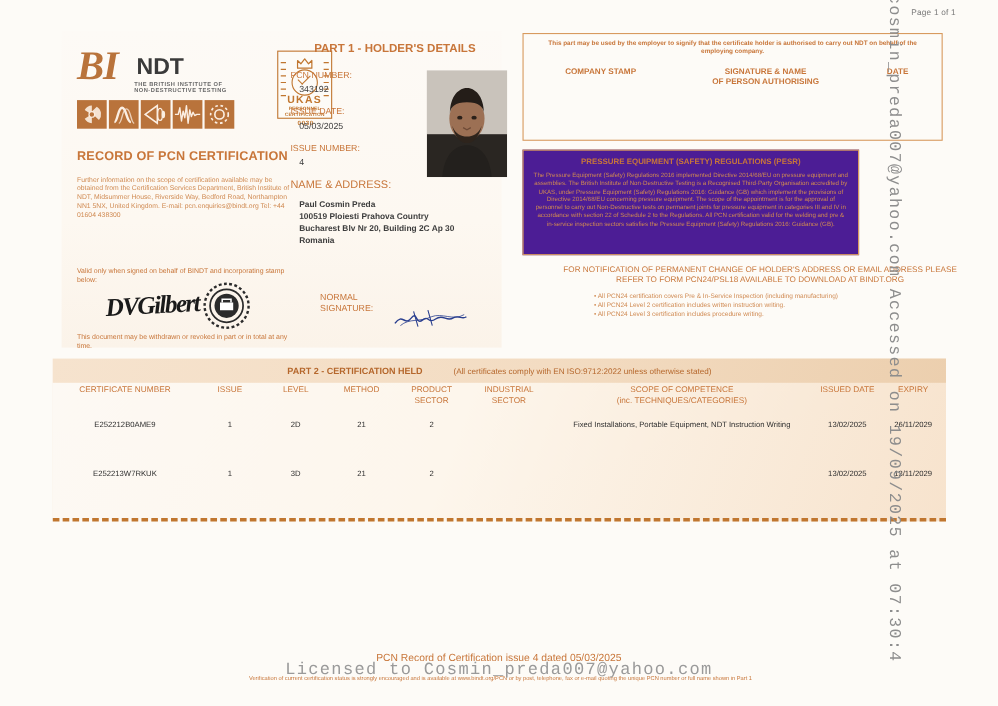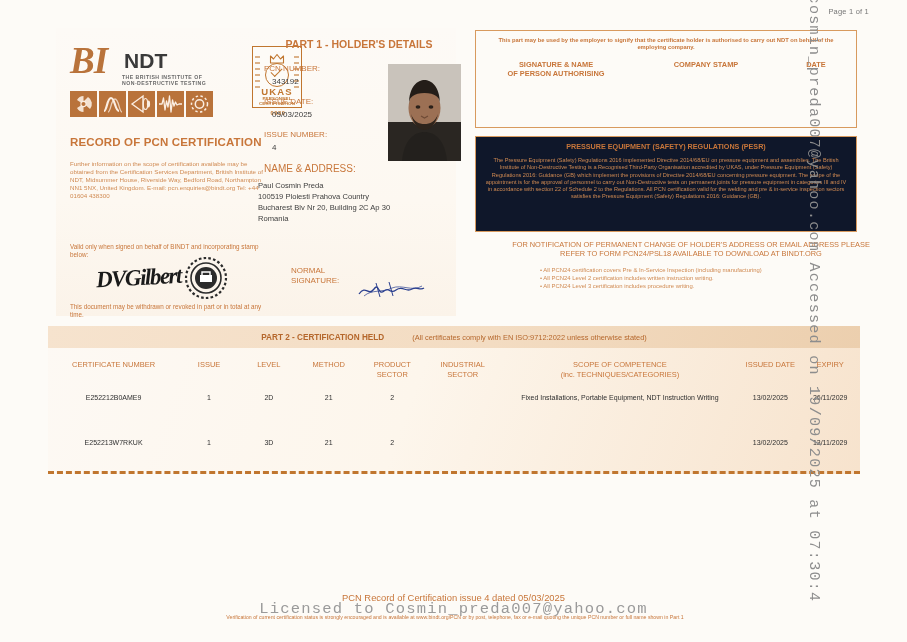--- a/index.html
+++ b/index.html
@@ -155,22 +155,22 @@
   .p1-title {
     position: absolute; left: 208px; top: 10px;
     width: 190px; text-align: center;
     font-size: 10.5px; font-weight: bold; color: #c8763a;
   }
   .fieldlist { position: absolute; left: 208px; top: 36px; width: 120px; }
   .f-label { font-size: 8px; color: #c8763a; margin-top: 0px; }
   .f-value { font-size: 8px; color: #3d3d3d; margin: 4px 0 11px 8px; }
   .addr-label { position: absolute; left: 208px; top: 135px; font-size: 10px; color: #c8763a; }
   .addr-value {
-    position: absolute; left: 202px; top: 152px; width: 180px;
-    font-size: 7.6px; line-height: 11px; color: #3d3d3d;
+    position: absolute; left: 216px; top: 152px; width: 180px;
+    font-size: 7.6px; line-height: 11px; color: #3d3d3d; font-weight: bold;
   }
 
   .photo {
     position: absolute; left: 332px; top: 36px;
     width: 73px; height: 97px;
     background: #cfc9c2;
     overflow: hidden;
   }
 
   
@@ -190,24 +190,24 @@
     position: absolute; left: 0; right: 0; top: 29px;
     display: flex;
   }
   .emp-col { text-align: center; font-size: 7.4px; font-weight: bold; line-height: 9.2px; color: #c8763a; }
   .emp-col.c1 { width: 140px; }
   .emp-col.c2 { width: 160px; }
   .emp-col.c3 { width: 80px; }
 
   .pesr-box {
     position: absolute; left: 475px; top: 136px;
-    width: 382px; height: 96px;
+    width: 306px; height: 96px;
     border: 1.2px solid #d89a5e;
     box-sizing: border-box;
-    background: #0f172a;
+    background: #4c1d95;
   }
   .pesr-title {
     text-align: center; font-size: 7.2px; font-weight: bold;
     color: #c8763a; margin-top: 5px;
   }
   .pesr-body {
     font-size: 5.6px; line-height: 7.3px; color: #d08a52;
     text-align: center; margin: 6px 9px 0 9px;
   }
 
@@ -233,21 +233,21 @@
   .p2-header {
     height: 22px;
     background: linear-gradient(110deg,#f6e3ce 0%,#f3dcc2 55%,#eccfae 100%);
     display: flex; align-items: center; justify-content: center;
     font-size: 8.2px; color: #b5672c; gap: 24px;
   }
   .p2-header b { font-weight: bold; }
   .p2-header span { font-weight: normal; font-size: 7.4px; }
 
   .p2-cols {
-    display: flex; padding-top: 12px;
+    display: flex; padding-top: 1px;
     font-size: 7.5px; color: #c8763a;
   }
   .p2-cols .c { text-align: center; line-height: 10px; }
   .p2-row {
     display: flex; font-size: 7px; color: #2f2f2f;
   }
   .p2-row .c { text-align: center; }
   .c-cert { width: 136px; }
   .c-issue { width: 62px; }
   .c-level { width: 62px; }
@@ -449,25 +449,25 @@
         <ellipse cx="30" cy="43" rx="2.4" ry="1.7" fill="#2b211a"></ellipse>
         <ellipse cx="43" cy="43" rx="2.4" ry="1.7" fill="#2b211a"></ellipse>
         <path d="M33 52 L36.5 54 L40 52" fill="none" stroke="#6e4a36" stroke-width="1.1"></path>
       </svg>
     </div>
   </div>
 
   <div class="employer-box">
     <div class="emp-note">This part may be used by the employer to signify that the certificate holder is authorised to carry out NDT on behalf of the employing company.</div>
     <div class="emp-cols">
+      <div class="emp-col c1">COMPANY STAMP</div>
       <div class="emp-col c2">
         <div>SIGNATURE &amp; NAME</div>
         <div>OF PERSON AUTHORISING</div>
       </div>
-      <div class="emp-col c1">COMPANY STAMP</div>
       <div class="emp-col c3">DATE</div>
     </div>
   </div>
 
   <div class="pesr-box">
     <div class="pesr-title">PRESSURE EQUIPMENT (SAFETY) REGULATIONS (PESR)</div>
     <div class="pesr-body">The Pressure Equipment (Safety) Regulations 2016 implemented Directive 2014/68/EU on pressure equipment and assemblies. The British Institute of Non-Destructive Testing is a Recognised Third-Party Organisation accredited by UKAS, under Pressure Equipment (Safety) Regulations 2016: Guidance (GB) which implement the provisions of Directive 2014/68/EU concerning pressure equipment. The scope of the appointment is for the approval of personnel to carry out Non-Destructive tests on permanent joints for pressure equipment in categories III and IV in accordance with section 22 of Schedule 2 to the Regulations. All PCN certification valid for the welding and pre &amp; in-service inspection sectors satisfies the Pressure Equipment (Safety) Regulations 2016: Guidance (GB).</div>
   </div>
 
   <div class="notify">

